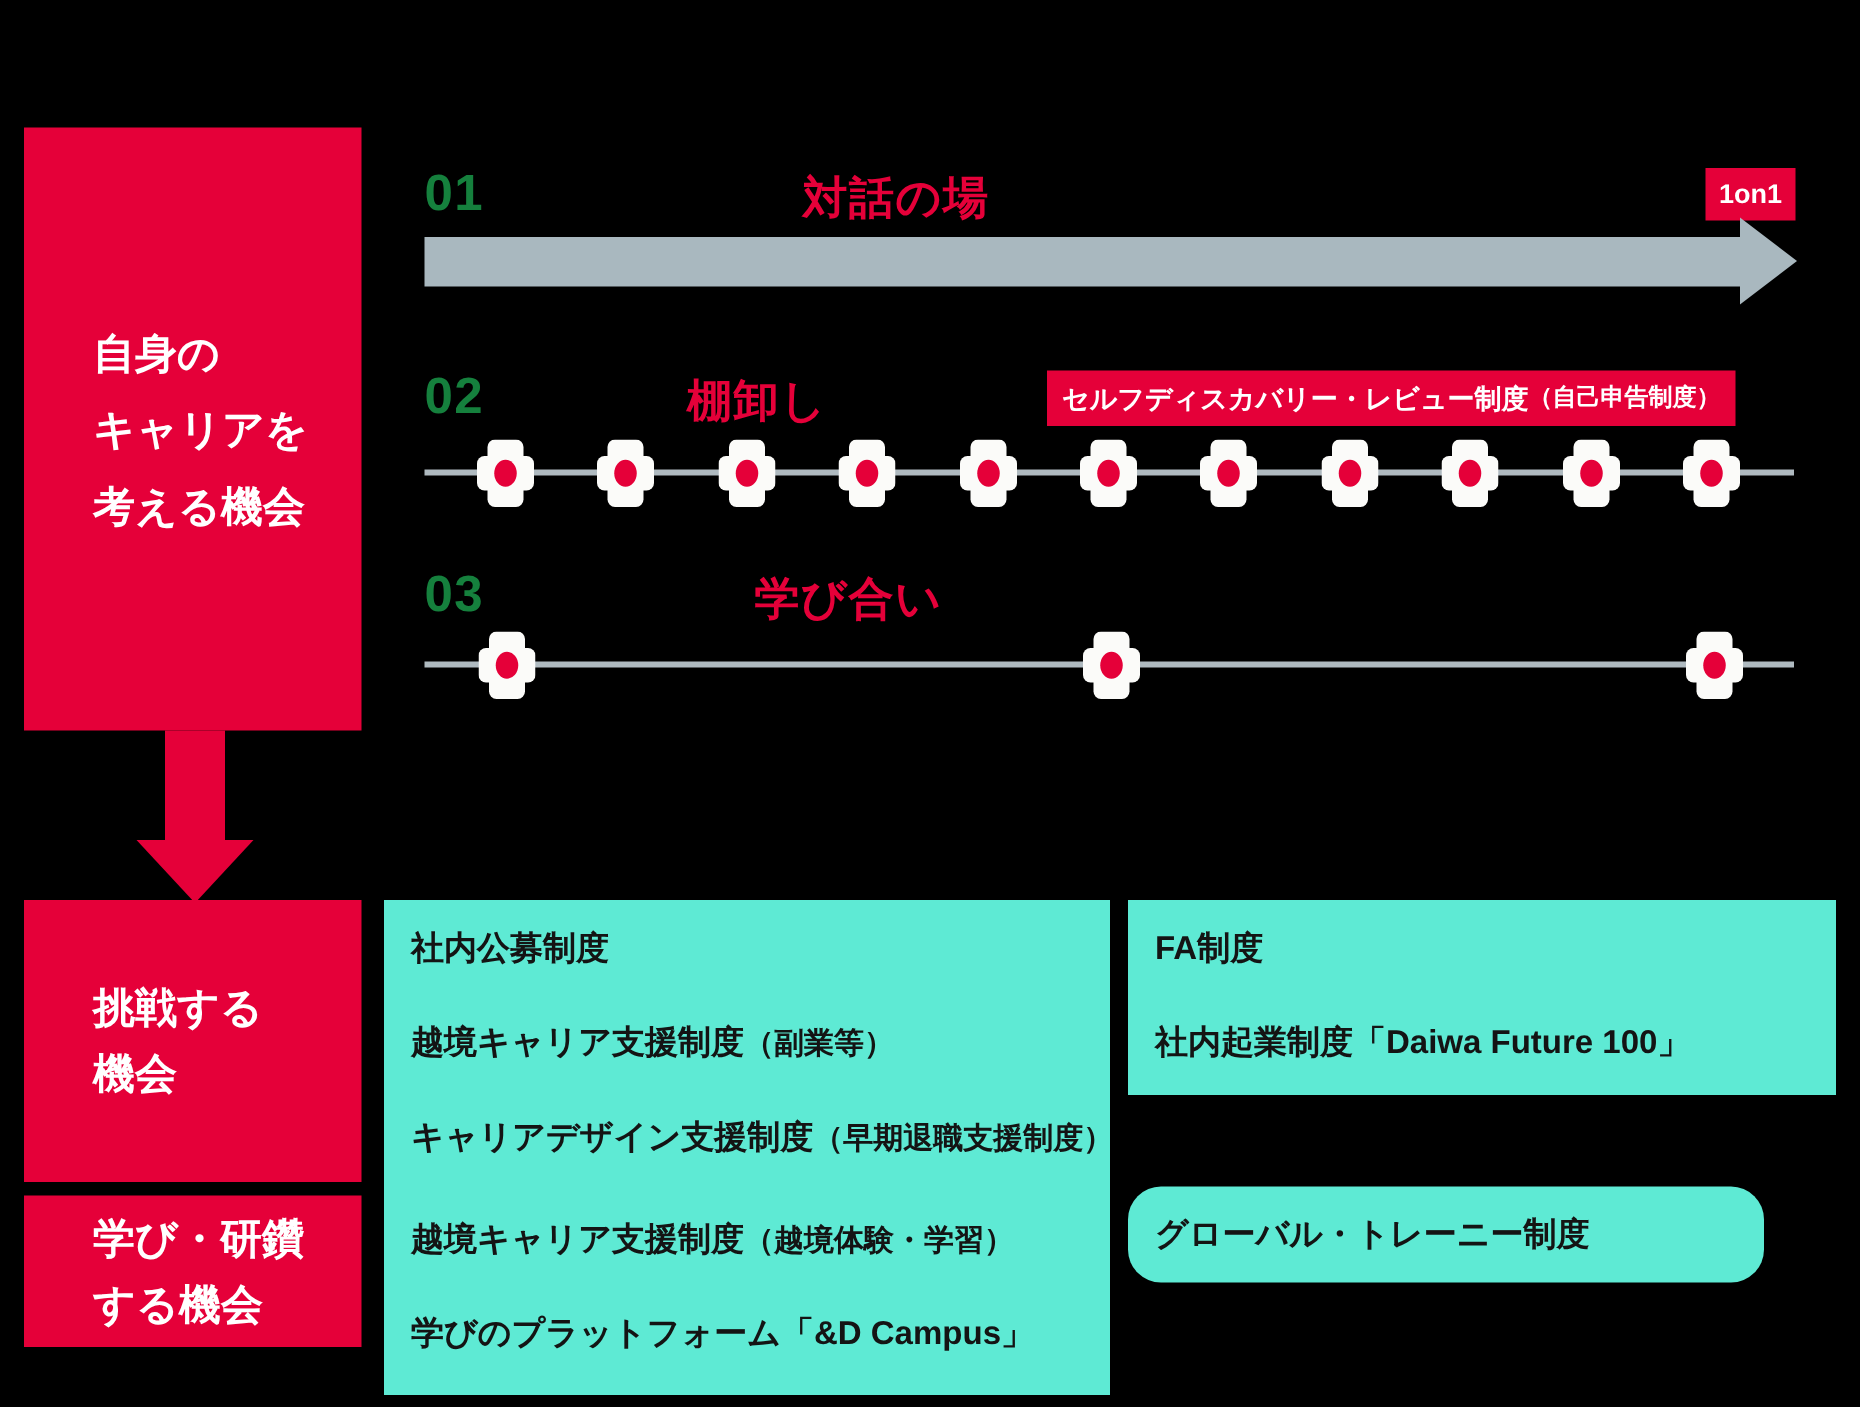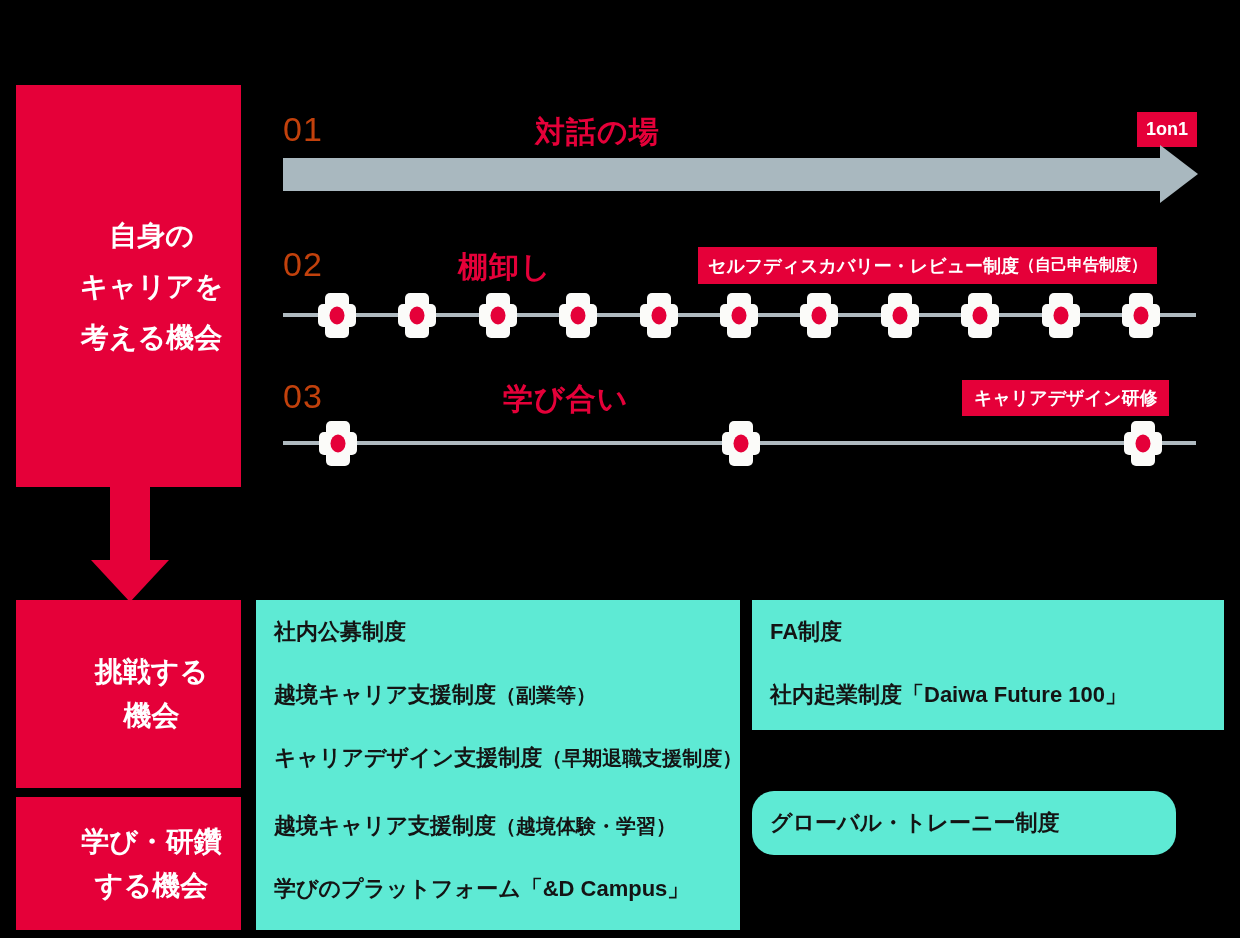--- a/index.html
+++ b/index.html
@@ -6,33 +6,33 @@
   .canvas{
     position:relative;width:1240px;height:938px;background:#000;overflow:hidden;
     font-family:"Liberation Sans","DejaVu Sans",sans-serif;
   }
   
   .red-box{
     position:absolute;left:16px;width:225px;background:#e50039;color:#fff;
     display:flex;flex-direction:column;justify-content:center;
     padding-left:46px;box-sizing:border-box;
   }
-  .red-box .line{font-size:28px;font-weight:bold;text-align:center;}
+  .red-box .line{font-size:28px;font-weight:bold;}
   .box-top{top:85px;height:402px;}
   .box-top .line{line-height:51px;}
   .box-challenge{top:600px;height:188px;}
   .box-challenge .line{line-height:44px;}
-  .box-learning{top:797px;height:133px;}
+  .box-learning{top:797px;height:101px;}
   .box-learning .line{line-height:44px;}
   
   .down-arrow-stem{position:absolute;left:110px;top:487px;width:40px;height:76px;background:#e50039;}
   .down-arrow-head{position:absolute;left:91px;top:560px;width:0;height:0;
     border-left:39px solid transparent;border-right:39px solid transparent;border-top:42px solid #e50039;}
   
-  .row-number{position:absolute;left:283px;color:#c2410c;font-size:34px;font-weight:normal;letter-spacing:1px;}
+  .row-number{position:absolute;left:283px;color:#15803d;font-size:34px;font-weight:bold;letter-spacing:1px;}
   .row-label{position:absolute;color:#e50039;font-size:30px;font-weight:bold;letter-spacing:1px;}
   .badge{
     position:absolute;background:#e50039;color:#fff;font-weight:bold;
     display:flex;align-items:center;box-sizing:border-box;white-space:nowrap;
   }
   .badge .main{font-size:18px;}
   .badge .note{font-size:16px;font-weight:bold;}
   .badge-1on1{top:112px;right:43px;height:35px;padding:0 9px;}
   .badge-row2{top:247px;left:698px;height:37px;padding:0 10px;}
   .badge-row3{top:380px;left:962px;height:36px;padding:0 12px;}
@@ -150,23 +150,20 @@
       </svg>
     <svg class="marker" viewBox="0 0 38 45">
         <rect x="7" y="0" width="24" height="45" rx="5" fill="#fbfbf9"></rect>
         <rect x="0" y="11" width="38" height="23" rx="5" fill="#fbfbf9"></rect>
         <ellipse cx="19" cy="22.5" rx="7.5" ry="9" fill="#e50039"></ellipse>
       </svg>
   </div>
 
   <div class="row-number" style="top:377px">03</div>
   <div class="row-label" style="left:503px;top:379px">学び合い</div>
-  <div class="badge badge-row3">
-    <span class="main">キャリアデザイン研修</span>
-  </div>
   <div class="tline tline-3"></div>
   <div class="marker-strip strip-3">
     <svg class="marker" viewBox="0 0 38 45">
         <rect x="7" y="0" width="24" height="45" rx="5" fill="#fbfbf9"></rect>
         <rect x="0" y="11" width="38" height="23" rx="5" fill="#fbfbf9"></rect>
         <ellipse cx="19" cy="22.5" rx="7.5" ry="9" fill="#e50039"></ellipse>
       </svg>
     <svg class="marker" viewBox="0 0 38 45">
         <rect x="7" y="0" width="24" height="45" rx="5" fill="#fbfbf9"></rect>
         <rect x="0" y="11" width="38" height="23" rx="5" fill="#fbfbf9"></rect>

